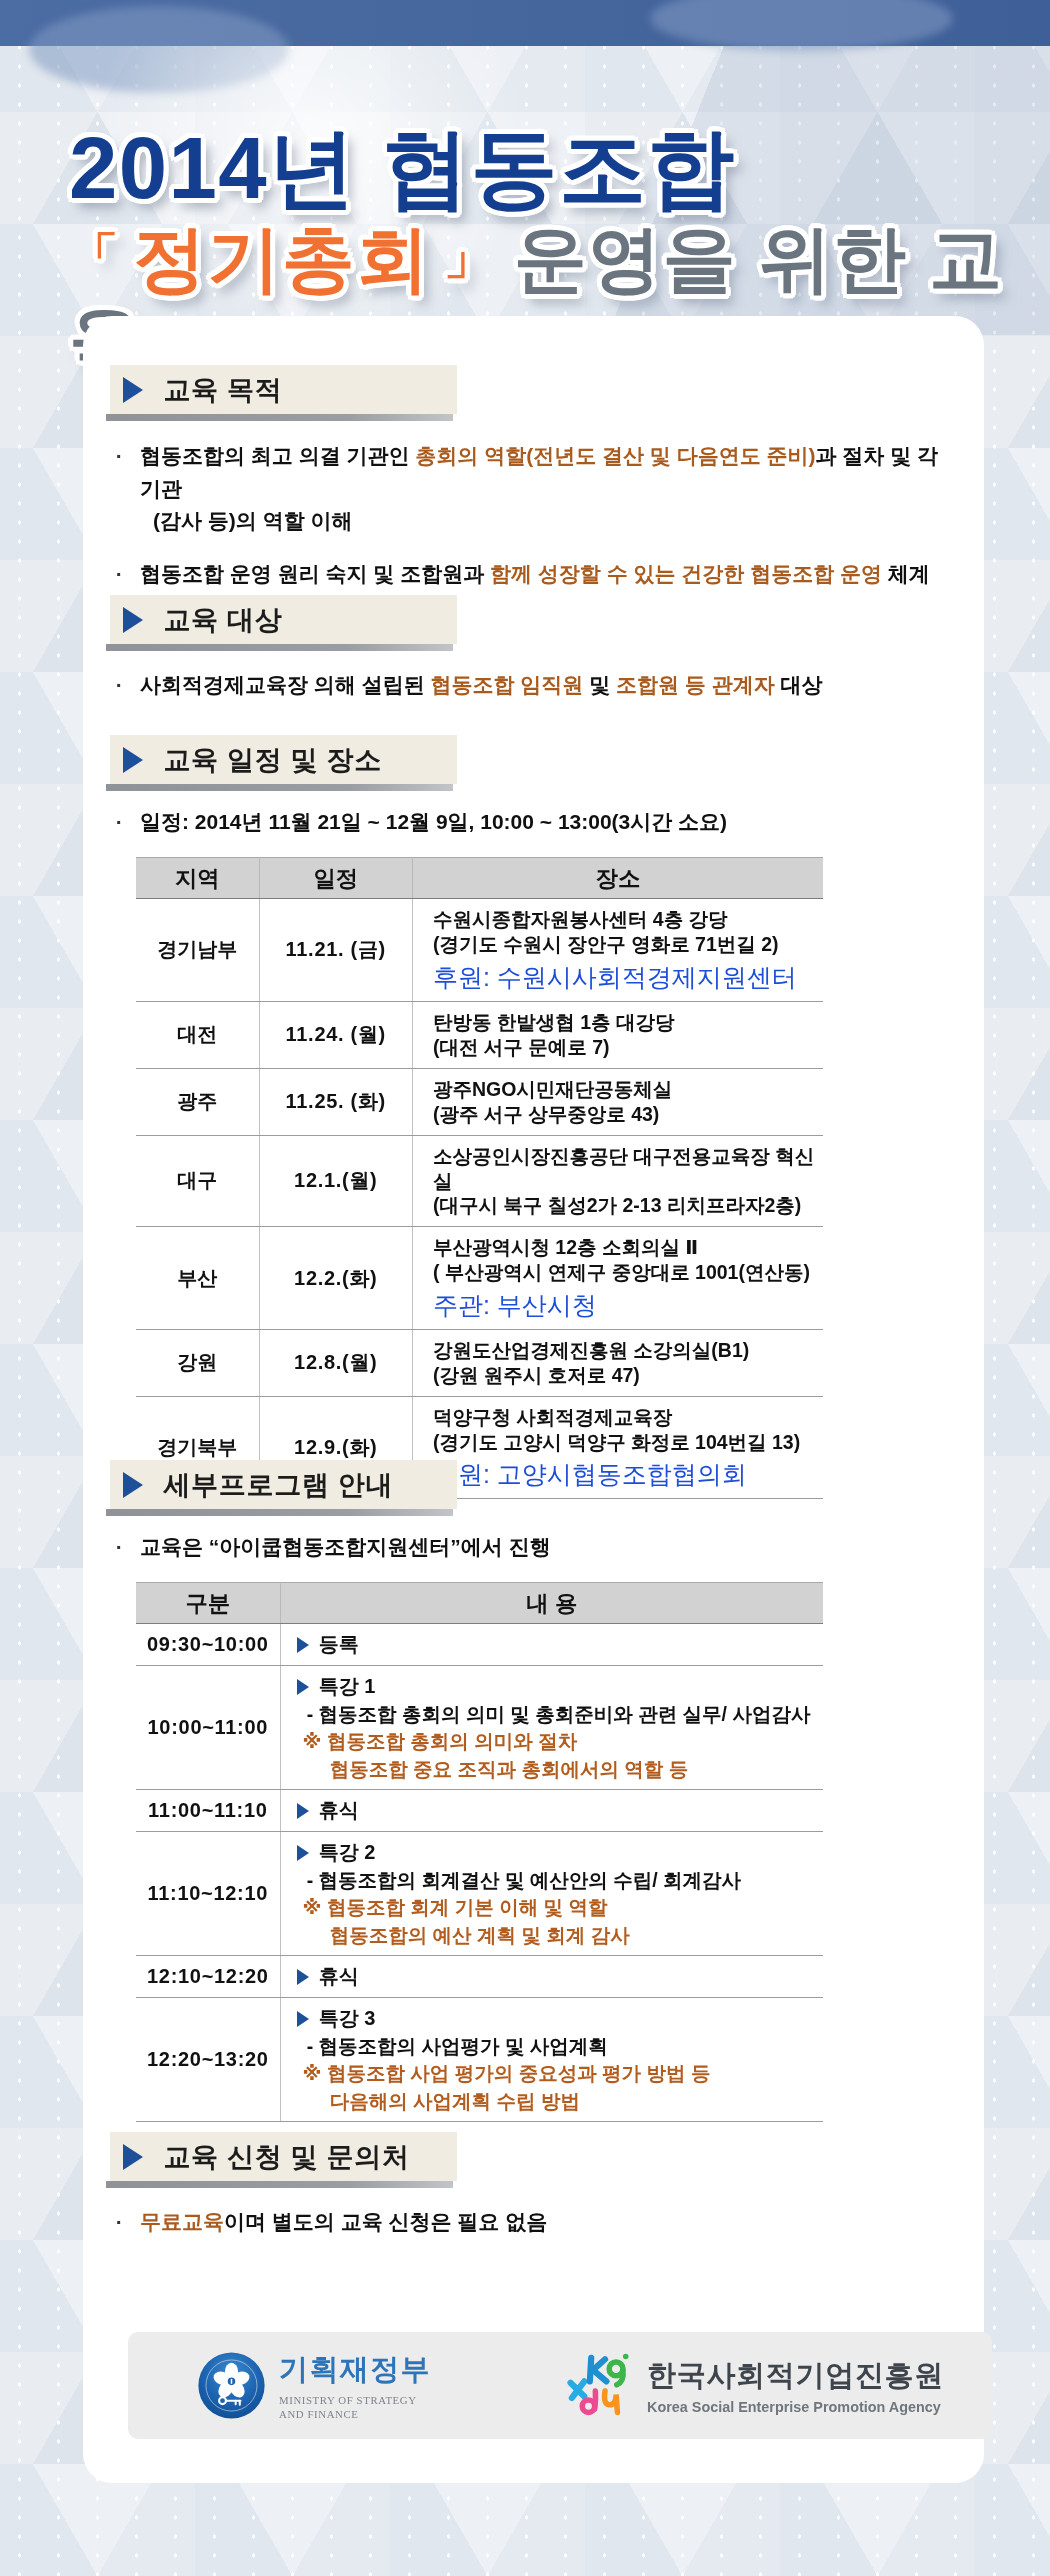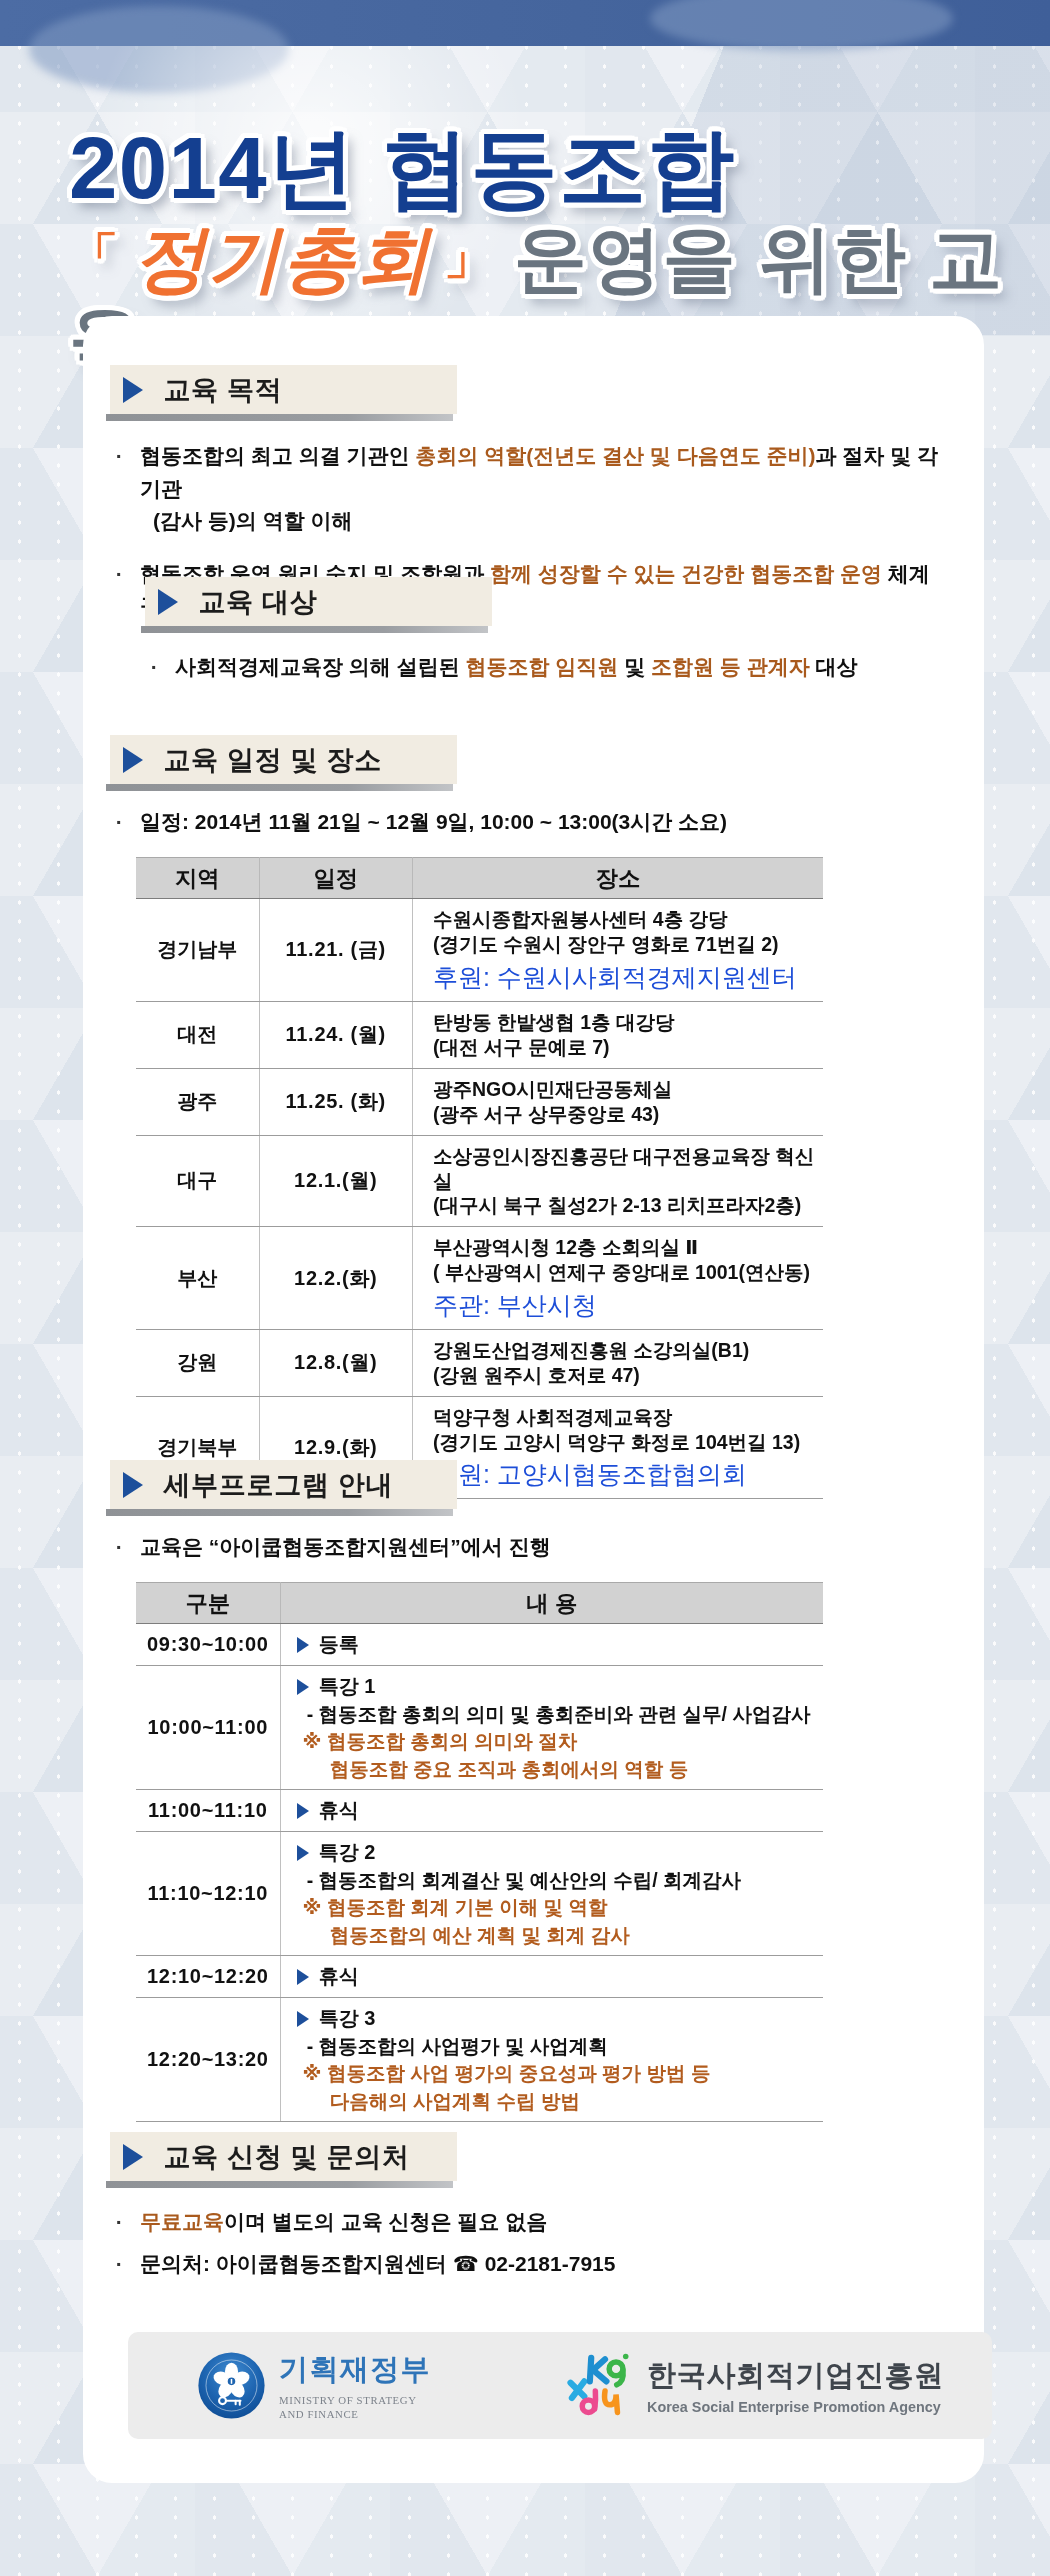--- a/index.html
+++ b/index.html
@@ -23,21 +23,21 @@
   .stroke{text-shadow:
     -3.6px -3.6px 0 #fff,3.6px -3.6px 0 #fff,-3.6px 3.6px 0 #fff,3.6px 3.6px 0 #fff,
     -5px 0 0 #fff,5px 0 0 #fff,0 -5px 0 #fff,0 5px 0 #fff,
     -2.2px -5px 0 #fff,2.2px 5px 0 #fff,5px 2.2px 0 #fff,-5px -2.2px 0 #fff,
     7.2px 9.4px 11.6px rgba(96,108,130,.55);}
   .title-l1{font-size:87px;line-height:1.08;color:#143f90;}
   .title-l2{font-size:73px;line-height:1.1;margin-top:4.3px;color:#6a7580;}
   .title-l2 .hl{color:#f07131;}
   .title-l2 .bracket{font-size:.68em;color:#f07131;vertical-align:.22em;font-weight:700;}
   .title-l2 .rest{margin-left:19px;}
-  .title-l2 .hl-core{margin:16px 13px;font-style:italic;}
+  .title-l2 .hl-core{margin:16px 13px;}
   
   .card{position:absolute;left:83px;top:316px;width:901px;height:2167px;background:#fff;border-radius:29px;}
   .sec{position:absolute;left:0;width:901px;}
   
   .sec-head{position:relative;margin-left:27.4px;width:347px;height:49px;background:#f1ece2;
     display:flex;align-items:center;}
   .sec-head::after{content:"";position:absolute;left:-4.3px;bottom:-6.5px;width:100%;height:6.5px;
     background:linear-gradient(90deg,#8f9296 0%,#9a9da1 70%,#c2c4c7 100%);}
   .sec-tri{width:0;height:0;border-left:20px solid #1d4f9b;border-top:13.7px solid transparent;
     border-bottom:13.7px solid transparent;margin-left:13px;}
@@ -108,21 +108,21 @@
       </div>
       <div class="bullet" style="margin-top:26px;">
         <span>협동조합의 최고 의결 기관인 </span><span class="hl">총회의 역할(전년도 결산 및 다음연도 준비)</span><span>과 절차 및 각 기관</span>
         <span class="l2">(감사 등)의 역할 이해</span>
       </div>
       <div class="bullet" style="margin-top:20px;">
         <span>협동조합 운영 원리 숙지 및 조합원과 </span><span class="hl">함께 성장할 수 있는 건강한 협동조합 운영</span><span> 체계 구축</span>
       </div>
     </div>
 
-    <div class="sec" style="top:261px;margin-left:35px;">
+    <div class="sec" style="top:279px;">
       <div class="sec-head">
         <span class="sec-tri"></span>
         <span class="sec-title">교육 대상</span>
       </div>
       <div class="bullet" style="margin-top:24.6px;">
         <span>사회적경제교육장 의해 설립된 </span><span class="hl">협동조합 임직원</span><span> 및 </span><span class="hl">조합원 등 관계자</span><span> 대상</span>
       </div>
     </div>
 
     <div class="sec" style="top:419px;">
@@ -296,21 +296,20 @@
     </div>
 
     <div class="sec" style="top:1816px;">
       <div class="sec-head">
         <span class="sec-tri"></span>
         <span class="sec-title">교육 신청 및 문의처</span>
       </div>
       <div class="bullet" style="margin-top:24.6px;">
         <span class="hl">무료교육</span><span>이며 별도의 교육 신청은 필요 없음</span>
       </div>
-      <div class="bullet" style="margin-top:10px;">문의처: 아이쿱협동조합지원센터 ☎ 02-2181-7915</div>
     </div>
 
     <div class="footer-box">
       <div class="logo-group mosf">
         <svg width="69" height="69" viewBox="0 0 100 100">
           <defs>
             <radialGradient id="mg" cx="50%" cy="32%" r="75%">
               <stop offset="0" stop-color="#3e8ad0"></stop>
                 <stop offset="0.55" stop-color="#1d64b0"></stop>
                 <stop offset="1" stop-color="#0d4a92"></stop>

